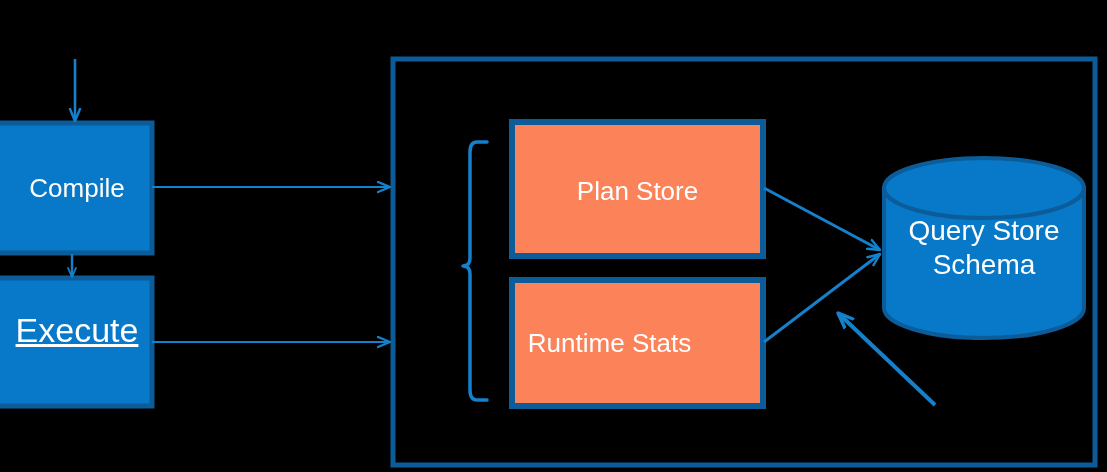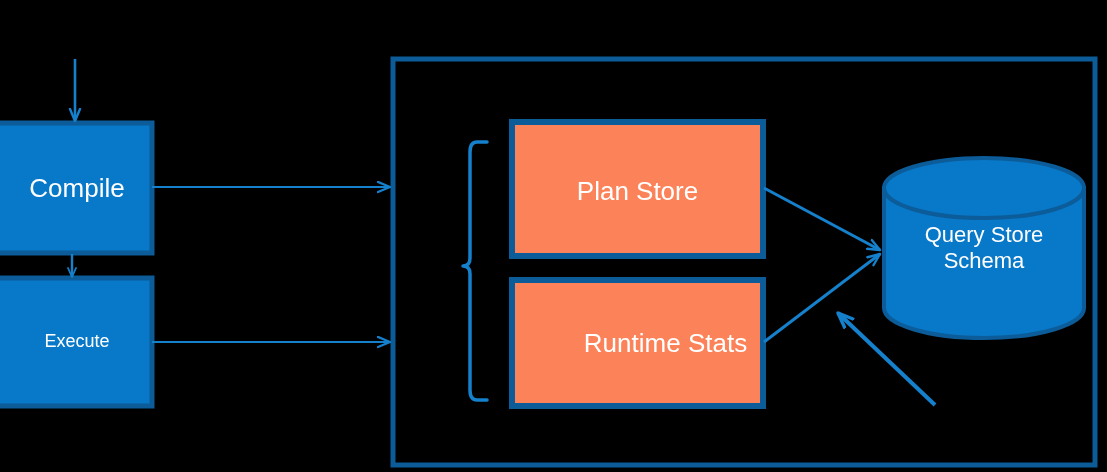--- a/index.html
+++ b/index.html
@@ -29,24 +29,24 @@
     display: flex;
     align-items: center;
     justify-content: center;
     text-align: center;
     color: #ffffff;
     pointer-events: none;
     line-height: 1.18;
     white-space: pre-line;
   }
   .lbl-compile   { left: 2px;   top: 123px; width: 150px; height: 130px; font-size: 26px; }
-  .lbl-execute   { left: 2px;   top: 278px; width: 150px; height: 128px; font-size: 18px; }
+  .lbl-execute   { left: 2px;   top: 266px; width: 150px; height: 128px; font-size: 34px; text-decoration: underline; }
   .lbl-planstore { left: 512px; top: 124px; width: 251px; height: 134px; font-size: 26px; }
-  .lbl-runtime   { left: 540px; top: 280px; width: 251px; height: 126px; font-size: 26px; }
-  .lbl-cylinder  { left: 884px; top: 185px; width: 200px; height: 125px; font-size: 22px; }
+  .lbl-runtime   { left: 484px; top: 280px; width: 251px; height: 126px; font-size: 26px; }
+  .lbl-cylinder  { left: 884px; top: 185px; width: 200px; height: 125px; font-size: 28px; }
 </style>
 </head>
 <body>
 
 <div id="canvas">
 
   <svg class="svg-layer" viewBox="0 0 1107 472" xmlns="http://www.w3.org/2000/svg">
     <defs>
       <marker id="arrowThin" markerWidth="12" markerHeight="12" refX="10" refY="5" orient="auto" markerUnits="userSpaceOnUse">
         <path d="M1,1 L10,5 L1,9" fill="none" stroke="#1580CC" stroke-width="1.8" stroke-linecap="round" stroke-linejoin="round"></path>

